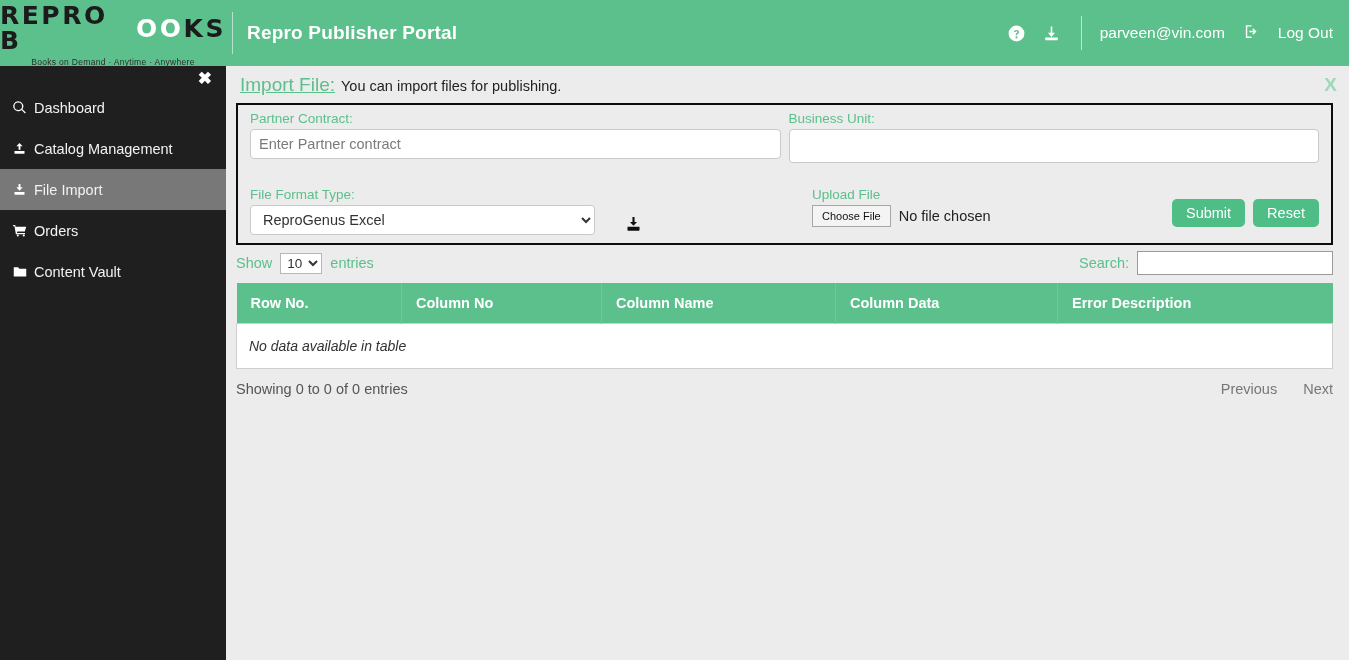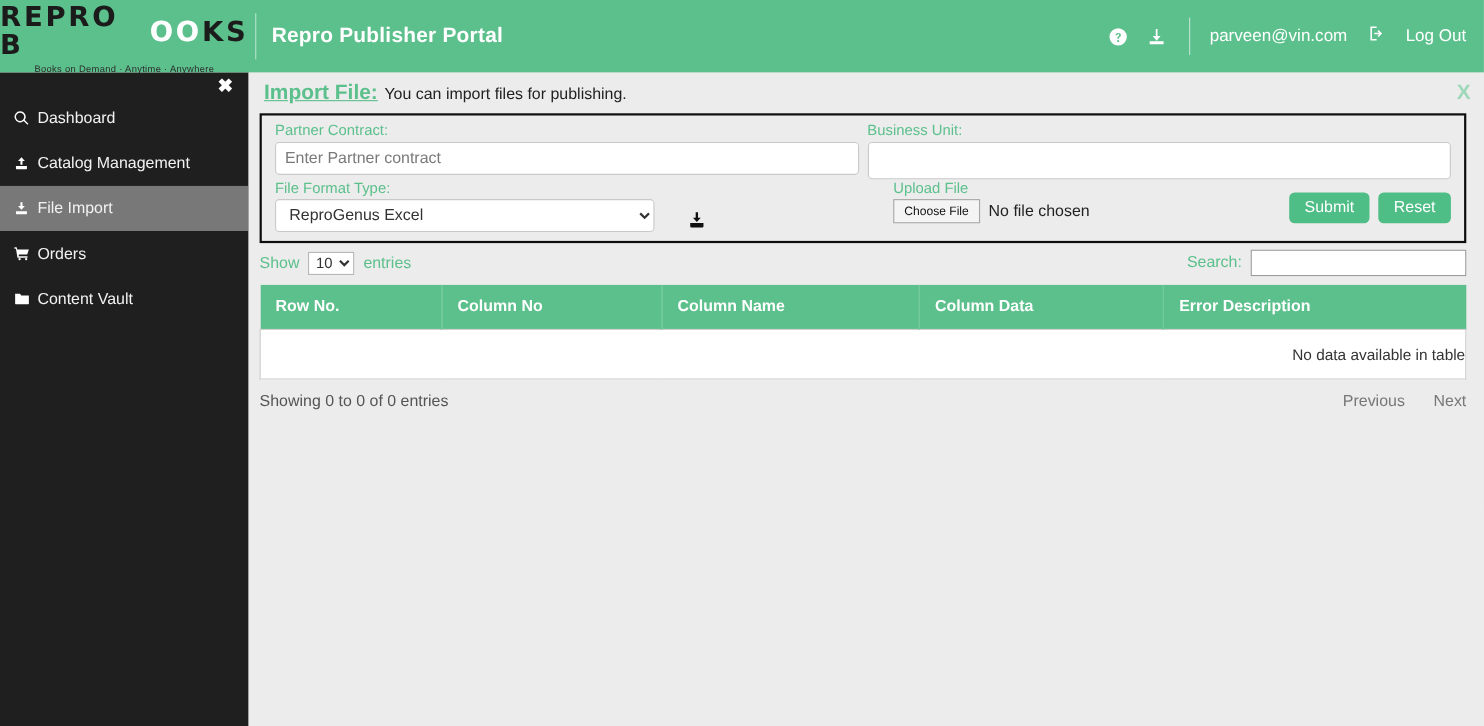--- a/index.html
+++ b/index.html
@@ -92,21 +92,21 @@
   .content {
     position: absolute; top: 66px; left: 226px;
     width: 1123px; height: 594px;
     background: #ececec;
   }
   .page-head {
     display: flex; align-items: baseline;
     padding: 8px 0 0 14px;
   }
   .page-head h1 {
-    margin: 0; font-size: 19px; font-weight: 700;
+    margin: 0; font-size: 19px; font-weight: 400;
     color: #5cc08c; text-decoration: underline;
   }
   .page-head .sub {
     font-size: 14.5px; color: #222222; margin-left: 6px;
   }
   .close-x {
     margin-left: auto; margin-right: 12px;
     color: #9ed8b8; font-size: 19px; font-weight: 700;
     cursor: pointer;
   }
@@ -132,21 +132,21 @@
   }
   .finput::placeholder { color: #7a7a7a; }
   .finput.tall { height: 34px; }
   .fselect {
     width: 345px; height: 30px;
     border: 1px solid #c9c9c9; border-radius: 4px;
     background: #ffffff; font-size: 14.5px;
     padding: 0 8px; color: #333333;
     font-family: "Liberation Sans", sans-serif;
   }
-  .row2 { display: flex; margin-top: 0; align-items: flex-start; }
+  .row2 { display: flex; margin-top: 24px; align-items: flex-start; }
   .row2-left { display: flex; align-items: flex-end; width: 562px; padding: 0 4px; }
   .tmpl-dl { margin: 0 0 2px 30px; cursor: pointer; color: #111111; }
   .tmpl-dl svg { display: block; }
   .row2-right {
     flex: 1; padding: 0 4px; display: flex;
     align-items: flex-end; justify-content: space-between;
   }
   .filearea { display: flex; align-items: center; }
   .file-btn {
     border: 1px solid #a6a6a6; background: #f4f4f4;
@@ -190,22 +190,22 @@
   }
   .dtable thead th {
     background: #5cc08c; color: #ffffff;
     font-size: 14.5px; font-weight: 700;
     text-align: left; padding: 12px 0 12px 14px;
     border-right: 1px solid #6ecb99;
   }
   .dtable thead th:last-child { border-right: none; }
   .dtable tbody td {
     background: #ffffff; color: #333333;
-    font-size: 14px; text-align: right;
-    padding: 14px 0; border: 1px solid #cfcfcf;
+    font-size: 14px; text-align: left;
+    padding: 14px 12px; border: 1px solid #cfcfcf; font-style: italic;
   }
   .tbl-footer {
     display: flex; align-items: center;
     margin: 12px 16px 0 10px;
     font-size: 14.5px; color: #555555;
   }
   .pager { margin-left: auto; display: flex; gap: 26px; }
   .pager span { color: #777777; cursor: pointer; }
 </style>
 </head>

